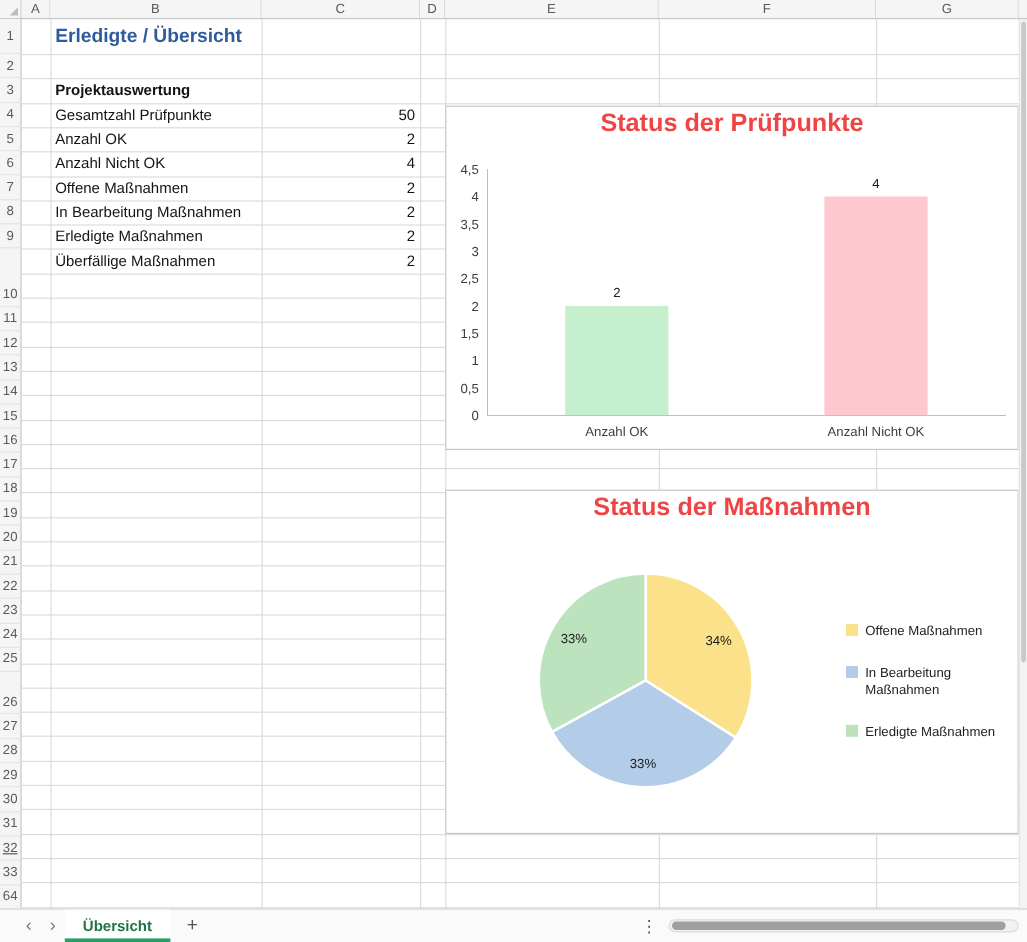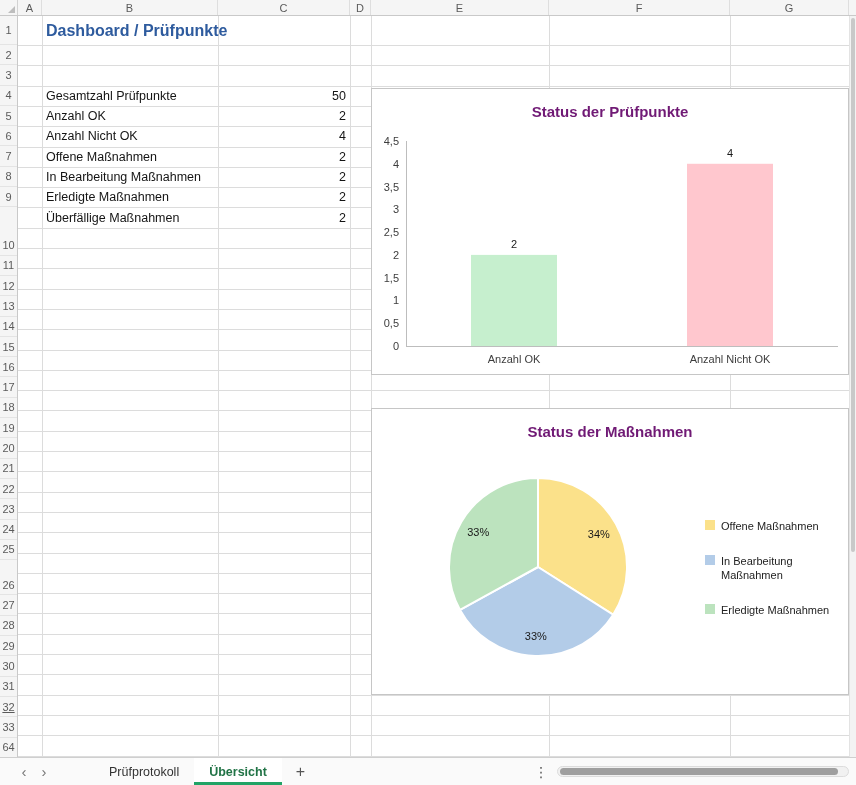--- a/index.html
+++ b/index.html
@@ -30,22 +30,22 @@
   .gl-h { position:absolute; left:0; right:0; height:1px; background:#dcdcdc; }
   .cell { position:absolute; font-size:12.5px; color:#141414; padding:0 4px;
           display:flex; align-items:center; white-space:nowrap; z-index:2; }
   .cell.right { justify-content:flex-end; }
   .cell.bold  { font-weight:bold; }
   .cell.title { font-size:16px; font-weight:bold; color:#2e5b9e; }
 
   
   .chartbox { position:absolute; width:478px; height:287px; background:#fff;
               border:1px solid #c6c6c6; z-index:3; }
-  .chart-title { position:absolute; top:14px; left:0; right:0; text-align:center;
-                 font-size:15px; font-weight:bold; color:#701a75; }
+  .chart-title { position:absolute; top:2px; left:0; right:0; text-align:center;
+                 font-size:21px; font-weight:bold; color:#ef4444; }
   svg.plot { position:absolute; left:0; top:0; width:476px; height:285px; }
   svg text { font-family:"Liberation Sans", sans-serif; }
 
   .legend { position:absolute; left:333px; top:110px; width:142px;
             display:flex; flex-direction:column; gap:21px; }
   .lg-item { display:flex; gap:6px; font-size:11px; color:#222; line-height:14px; }
   .lg-sw { width:10px; height:10px; flex:none; margin-top:1px; }
 
   
   .tabbar { position:absolute; left:0; right:0; bottom:0; height:28px; background:#fafafa;
@@ -212,21 +212,22 @@
       <div class="gl-h" style="top: 556.8px;"></div>
       <div class="gl-h" style="top: 577.1px;"></div>
       <div class="gl-h" style="top: 597.4px;"></div>
       <div class="gl-h" style="top: 617.7px;"></div>
       <div class="gl-h" style="top: 638px;"></div>
       <div class="gl-h" style="top: 658.3px;"></div>
       <div class="gl-h" style="top: 678.6px;"></div>
       <div class="gl-h" style="top: 698.9px;"></div>
       <div class="gl-h" style="top: 719.2px;"></div>
       <div class="gl-h" style="top: 739.5px;"></div>
-      <div class="cell title" style="left: 24px; top: 0px; width: 300px; height: 29px;">Dashboard / Prüfpunkte</div>
+      <div class="cell title" style="left: 24px; top: 0px; width: 300px; height: 29px;">Erledigte / Übersicht</div>
+      <div class="cell bold" style="left: 24px; top: 49.3px; width: 176px; height: 20.3px;">Projektauswertung</div>
       <div class="cell" style="left: 24px; top: 69.6px; width: 308px; height: 20.3px;">Gesamtzahl Prüfpunkte</div>
       <div class="cell right" style="left: 200px; top: 69.6px; width: 132px; height: 20.3px;">50</div>
       <div class="cell" style="left: 24px; top: 89.9px; width: 308px; height: 20.3px;">Anzahl OK</div>
       <div class="cell right" style="left: 200px; top: 89.9px; width: 132px; height: 20.3px;">2</div>
       <div class="cell" style="left: 24px; top: 110.2px; width: 308px; height: 20.3px;">Anzahl Nicht OK</div>
       <div class="cell right" style="left: 200px; top: 110.2px; width: 132px; height: 20.3px;">4</div>
       <div class="cell" style="left: 24px; top: 130.5px; width: 308px; height: 20.3px;">Offene Maßnahmen</div>
       <div class="cell right" style="left: 200px; top: 130.5px; width: 132px; height: 20.3px;">2</div>
       <div class="cell" style="left: 24px; top: 150.8px; width: 308px; height: 20.3px;">In Bearbeitung Maßnahmen</div>
       <div class="cell right" style="left: 200px; top: 150.8px; width: 132px; height: 20.3px;">2</div>
@@ -236,21 +237,20 @@
       <div class="cell right" style="left: 200px; top: 191.4px; width: 132px; height: 20.3px;">2</div>
     </div>
 
   <div class="vscroll">
     <div class="vthumb"></div>
   </div>
 
   <div class="tabbar">
     <div class="navbtn left">‹</div>
     <div class="navbtn">›</div>
-    <div class="tab first">Prüfprotokoll</div>
     <div class="tab active">Übersicht</div>
     <div class="addtab">+</div>
     <div class="more">⋮</div>
     <div class="hscroll">
       <div class="hthumb"></div>
     </div>
   </div>
 
 </div>
 

